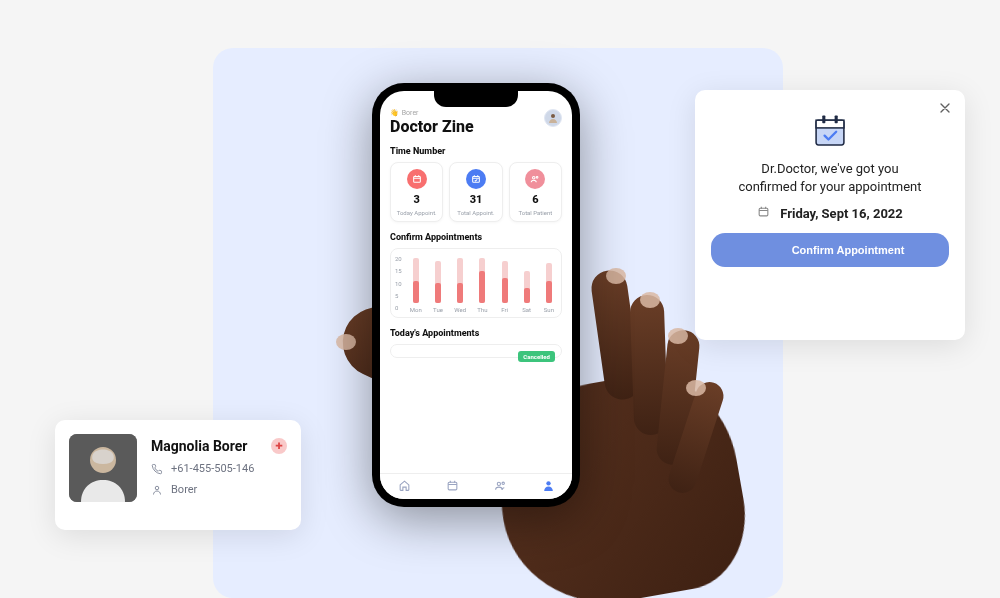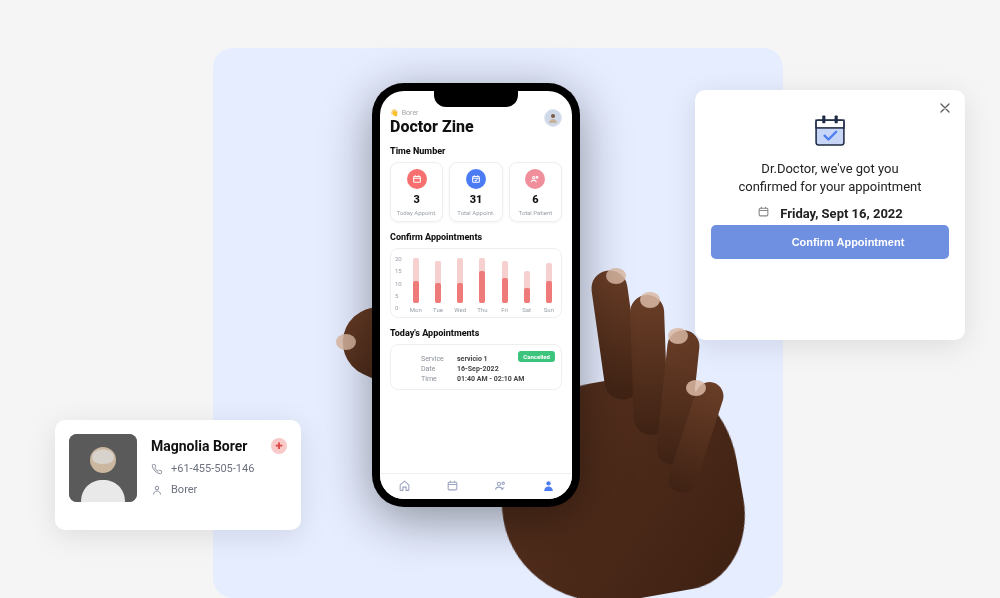--- a/index.html
+++ b/index.html
@@ -9,21 +9,21 @@
 
   
   .confirm-card { position: absolute; left: 695px; top: 90px; width: 270px; height: 250px; background: #fff; border-radius: 10px; box-shadow: 0 6px 30px rgba(0,0,0,.10); padding: 14px 16px 16px; display:flex; flex-direction:column; align-items:center; }
   .confirm-card .close { position:absolute; top:10px; right:12px; width:16px; height:16px; color:#606060; cursor:pointer;}
   .cal-icon { margin-top: 10px; width:38px; height:34px; }
   .confirm-msg { text-align:center; font-size:13px; line-height:1.35; color:#222; margin-top:12px; }
   .confirm-date-row { display:flex; align-items:center; gap:10px; margin-top:10px; font-size:13px; font-weight:700; color:#222;}
   .confirm-date-row .mini-cal { color:#888;}
   .confirm-timebar { display:flex; align-items:center; justify-content:center; gap:14px; margin-top:10px; font-weight:800; font-size:13px; color:#111; }
   .confirm-timebar .sep { width:1px; height:18px; background:#d7d7d7; }
-  .confirm-btn { margin-top:4px; width:100%; height:34px; border:none; border-radius:5px; background:#6f8fe0; color:#fff; font-weight:700; font-size:11px; cursor:pointer;padding-left:36px; }
+  .confirm-btn { margin-top:12px; width:100%; height:34px; border:none; border-radius:14px; background:#6f8fe0; color:#fff; font-weight:700; font-size:11px; cursor:pointer;padding-left:36px; }
 
   
   .patient-card { position:absolute; left:55px; top:420px; width:246px; height:110px; background:#fff; border-radius:10px; box-shadow:0 6px 30px rgba(0,0,0,.10); padding:14px; display:flex; gap:14px; }
   .avatar { width:68px; height:68px; border-radius:8px; background:#777 center/cover; flex:0 0 68px;}
   .avatar svg{width:100%;height:100%;display:block;}
   .pinfo { flex:1; position:relative;}
   .pname { font-weight:700; font-size:14px; color:#111; margin-top:4px;}
   .prow { display:flex; align-items:center; gap:8px; font-size:11px; color:#6d7280; margin-top:8px;}
   .prow svg{width:12px;height:12px;}
   .badge-red { position:absolute; top:4px; right:0; width:16px; height:16px; border-radius:50%; background:#f9c9c9; display:flex; align-items:center; justify-content:center; color:#d44; font-size:9px;}
@@ -207,34 +207,20 @@
                   <div class="fill" style="height: 22.5px;"></div>
                 </div>
                 <div class="bday">Sun</div>
               </div>
             </div>
         </div>
 
         <div class="secthead">Today's Appointments</div>
         <div class="appt-card">
           <span class="tag">Cancelled</span>
-          <div class="appt-rows">
-            <div class="r">
-                <span class="k">Service</span>
-                <span class="v">servicio 1</span>
-              </div>
-            <div class="r">
-                <span class="k">Date</span>
-                <span class="v">16-Sep-2022</span>
-              </div>
-            <div class="r">
-                <span class="k">Time</span>
-                <span class="v">01:40 AM - 02:10 AM</span>
-              </div>
-          </div>
         </div>
       </div>
 
       <div class="tabbar">
         <span><svg viewBox="0 0 24 24" fill="none" stroke="currentColor" stroke-width="2">
               <path d="M4 11l8-7 8 7v9a1 1 0 0 1-1 1h-4v-6h-6v6H5a1 1 0 0 1-1-1z"></path>
             </svg></span>
         <span><svg viewBox="0 0 24 24" fill="none" stroke="currentColor" stroke-width="2">
               <rect x="4" y="6" width="16" height="14" rx="2"></rect>
               <path d="M4 10h16M8 3v4M16 3v4"></path>

